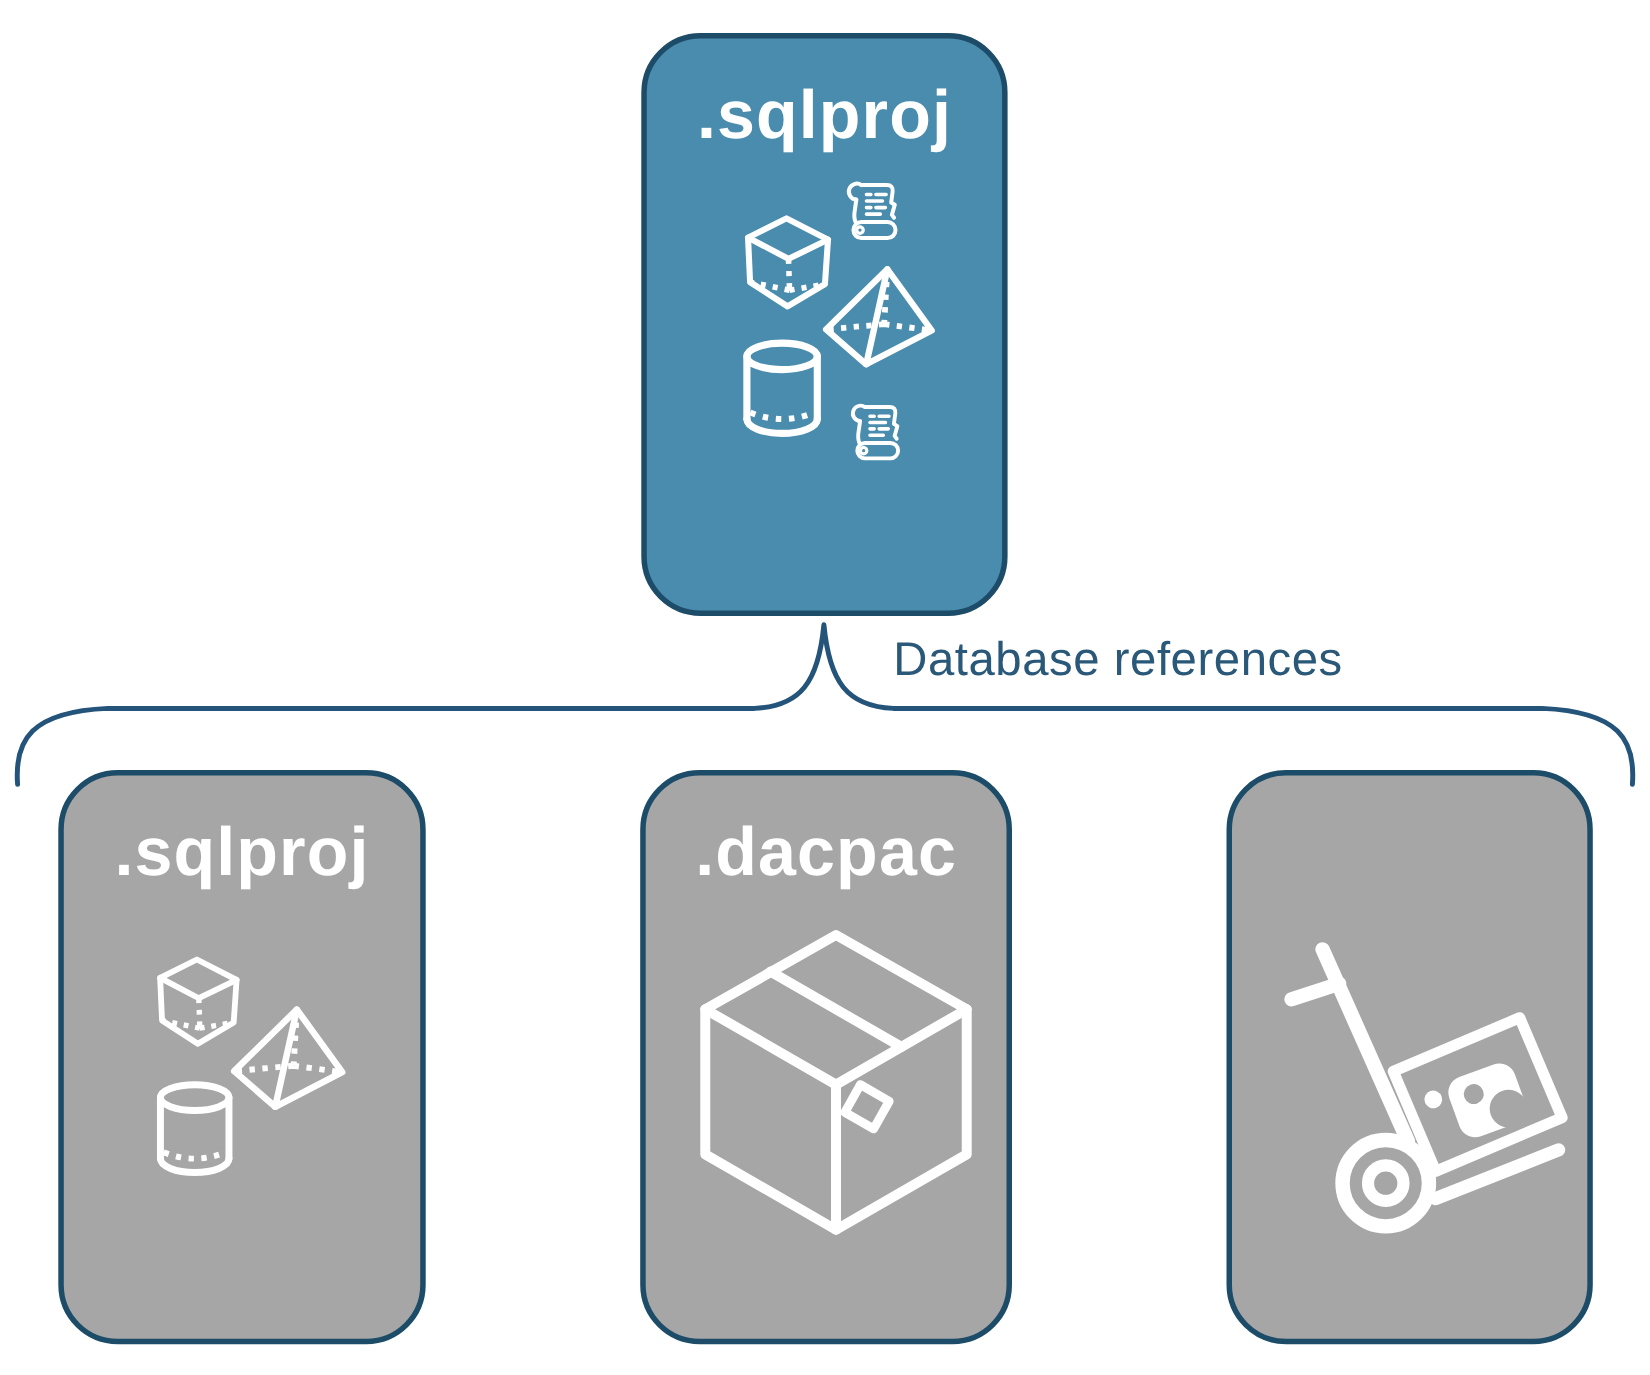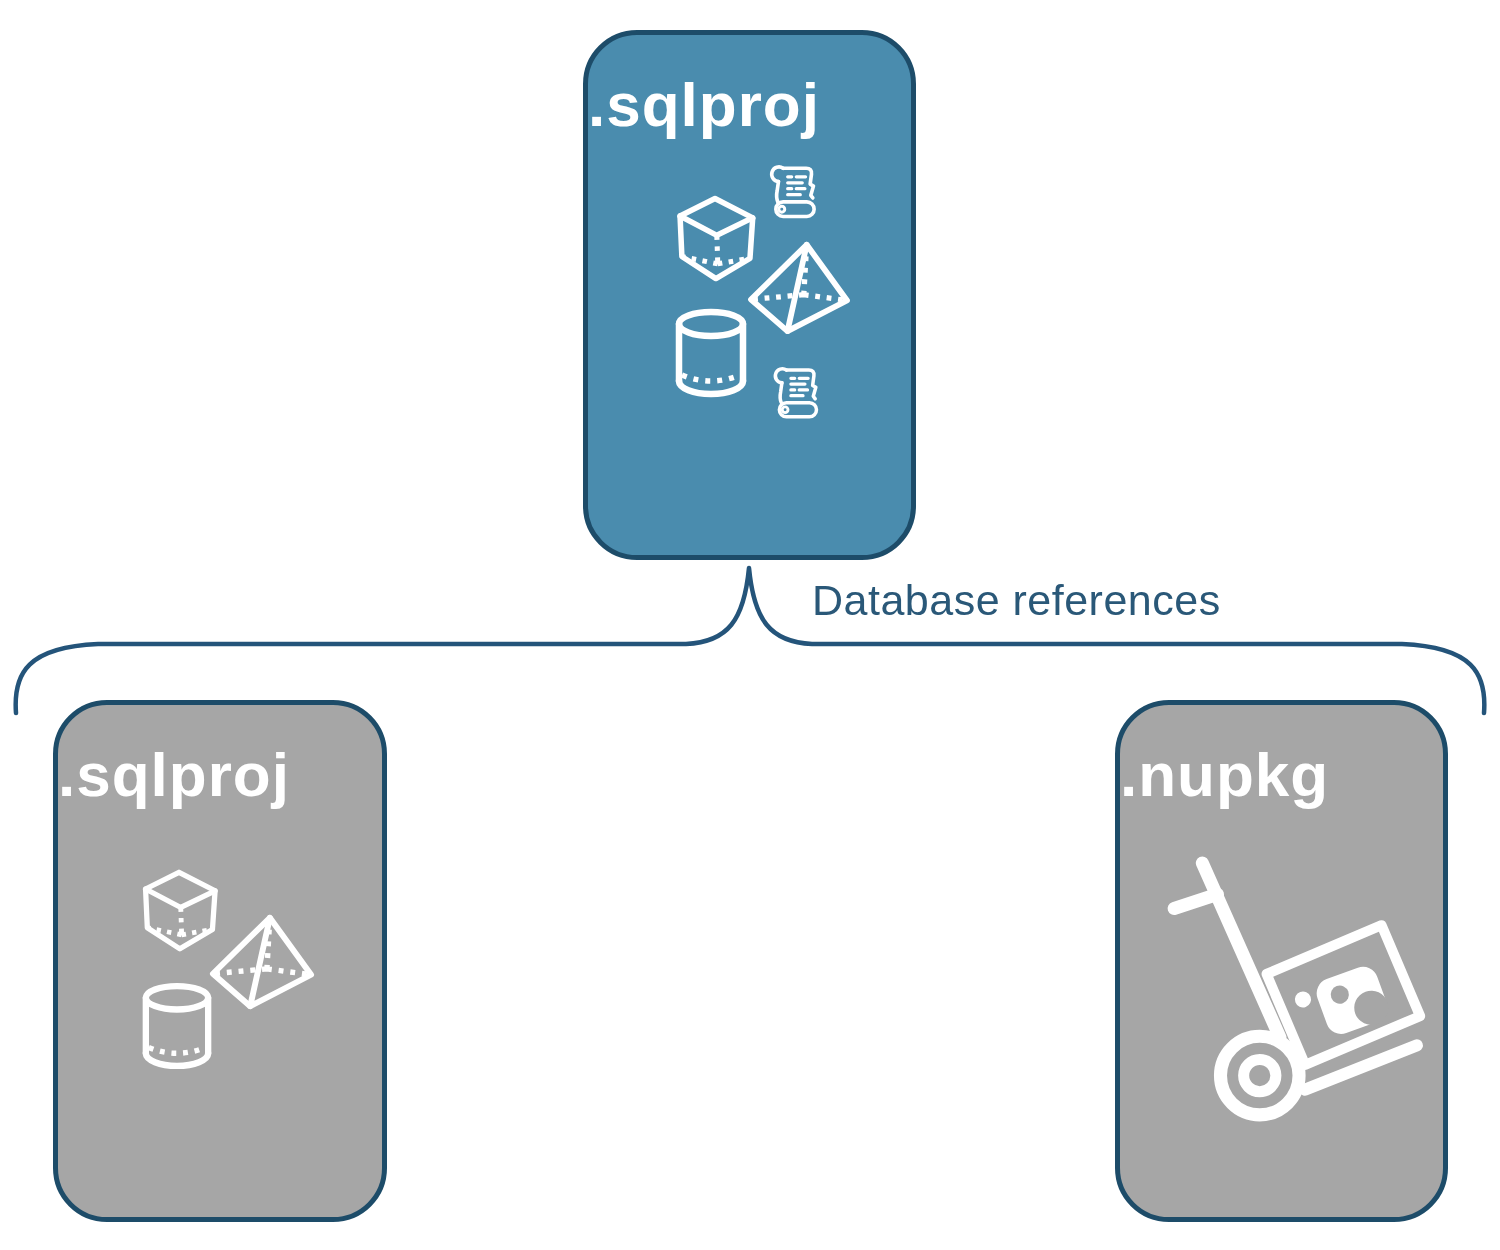--- a/index.html
+++ b/index.html
@@ -19,21 +19,21 @@
     position:absolute; box-sizing:border-box;
     border:5px solid var(--outline-navy);
     border-radius:54px;
   }
   .box-parent{ background:var(--accent-blue); left:583px; top:30px; width:333px; height:530px; }
   .box-child{ background:var(--box-gray); top:700px; height:522px; }
   .box-child-1{ left:53px;  width:334px; }
   .box-child-2{ left:582px; width:338px; }
   .box-child-3{ left:1115px;width:333px; }
   .box-title{
-    text-align:left; font-weight:bold; color:#ffffff;
+    text-align:center; font-weight:bold; color:#ffffff;
     font-size:62px; margin-top:36px; letter-spacing:1px; line-height:1.1;
     user-select:none;
   }
   .connector-label{
     position:absolute; left:812px; top:576px;
     font-size:43px; font-weight:normal; color:var(--label-text-blue);
     letter-spacing:0.5px; white-space:nowrap;
   }
   .brace{ position:absolute; left:0; top:0; width:1500px; height:1250px; pointer-events:none; }
   .brace path{ stroke:var(--connector-blue); stroke-width:4.5; fill:none; stroke-linecap:round; stroke-linejoin:round; }
@@ -131,21 +131,26 @@
         <use href="#icon-cube"></use>
       </svg>
     <svg class="ic" style="left:150px;top:206px;width:108px;height:100px" viewBox="0 0 110 100">
         <use href="#icon-pyramid"></use>
       </svg>
     <svg class="ic" style="left:82px;top:278px;width:74px;height:88px" viewBox="0 0 76 90">
         <use href="#icon-cylinder"></use>
       </svg>
   </div>
 
+  <div class="box box-child box-child-2">
+    <div class="box-title">.dacpac</div>
+    <svg class="ic" style="left:50px;top:140px;width:246px;height:282px" viewBox="0 0 244 280">
+        <use href="#icon-package-box"></use>
+      </svg>
+  </div>
 
   <div class="box box-child box-child-3">
-    <div class="box-title">.nupkg</div>
     <svg class="ic" style="left:42px;top:146px;width:262px;height:282px" viewBox="0 0 260 280">
         <use href="#icon-nuget-truck"></use>
       </svg>
   </div>
 
 </div>
 
 </body></html>

